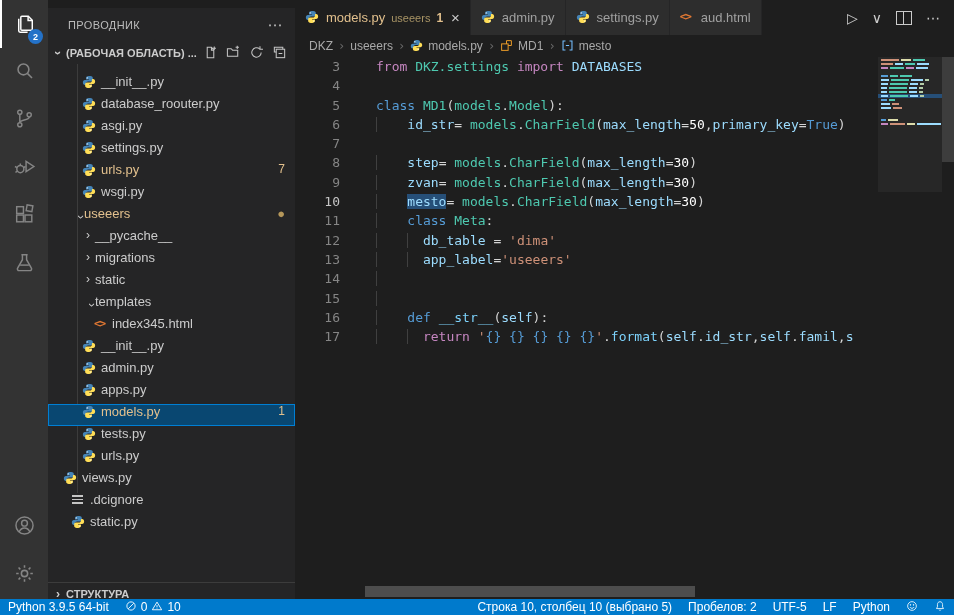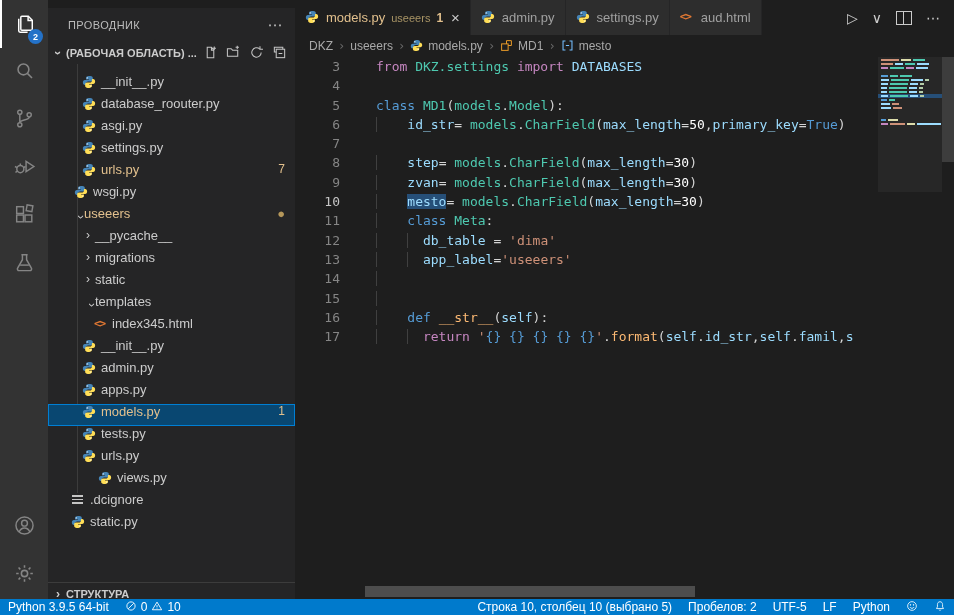--- a/index.html
+++ b/index.html
@@ -56,21 +56,21 @@
   .breadcrumb .bc{display:inline-flex;align-items:center;cursor:pointer;}
   .breadcrumb .bico{width:14px;height:14px;margin-right:4px;display:inline-flex;}
   .breadcrumb .bico svg{width:13px;height:13px;}
   
   .code{position:absolute;left:0;top:57px;right:76px;bottom:16px;overflow:hidden;font-family:"DejaVu Sans Mono",monospace;font-size:13px;}
   .code-line{height:19.3px;line-height:19.3px;display:flex;white-space:pre;}
   .ln{width:45px;flex:none;text-align:right;color:#858585;}
   .code-line.cur .ln{color:#C6C6C6;}
   .lc{margin-left:36px;}
   .tk-k{color:#569CD6}.tk-c{color:#C586C0}.tk-t{color:#4EC9B0}.tk-v{color:#9CDCFE}
-  .tk-n{color:#ffffff}.tk-s{color:#CE9178}.tk-f{color:#fdba74}.tk-p{color:#D4D4D4}
+  .tk-n{color:#ffffff}.tk-s{color:#CE9178}.tk-f{color:#7dd3fc}.tk-p{color:#D4D4D4}
   .tk-fm{color:#569CD6}
   .tk-g{box-shadow:inset 1px 0 0 #404040;}
   .selword{background:#264F78;}
   
   .minimap{position:absolute;top:57px;right:12px;width:64px;bottom:16px;background:#1E1E1E;}
   .mm-slider{position:absolute;left:0;right:0;top:0;height:135px;background:rgba(110,110,110,0.12);}
   .mm-row{position:absolute;left:3px;height:2px;display:flex;gap:2px;}
   .mm-row span{height:2px;display:inline-block;}
   .mm-sel{position:absolute;left:0;right:0;height:4px;background:#264F78;}
   .vscroll{position:absolute;top:57px;right:0;width:12px;height:105px;background:rgba(121,121,121,0.35);}
@@ -238,21 +238,21 @@
             <svg viewBox="0 0 16 16">
               <path fill="#4584B6" d="M7.9 1.2c-2 0-3.3.9-3.3 2.4v1.6h3.4v.5H3.3C1.8 5.7 1 6.9 1 8.5c0 1.6.8 2.9 2.3 2.9h1.3V9.7c0-1.3 1.1-2.4 2.4-2.4h3.3c1.2 0 2.1-.9 2.1-2.1V3.6c0-1.5-1.3-2.4-3-2.4H7.9z"></path>
               <circle fill="#fff" cx="6" cy="3.3" r=".7"></circle>
               <path fill="#FFDE57" d="M8.1 14.8c2 0 3.3-.9 3.3-2.4v-1.6H8v-.5h4.7c1.5 0 2.3-1.2 2.3-2.8 0-1.6-.8-2.9-2.3-2.9h-1.3v1.7c0 1.3-1.1 2.4-2.4 2.4H5.7c-1.2 0-2.1.9-2.1 2.1v1.6c0 1.5 1.3 2.4 3 2.4h1.5z"></path>
               <circle fill="#fff" cx="10" cy="12.7" r=".7"></circle>
             </svg>
           </span>
           <span class="lbl">urls.py</span>
           <span class="badge">7</span>
         </div>
-        <div class="row" style="padding-left:25px">
+        <div class="row" style="padding-left:33px">
           <span class="fico">
             <svg viewBox="0 0 16 16">
               <path fill="#4584B6" d="M7.9 1.2c-2 0-3.3.9-3.3 2.4v1.6h3.4v.5H3.3C1.8 5.7 1 6.9 1 8.5c0 1.6.8 2.9 2.3 2.9h1.3V9.7c0-1.3 1.1-2.4 2.4-2.4h3.3c1.2 0 2.1-.9 2.1-2.1V3.6c0-1.5-1.3-2.4-3-2.4H7.9z"></path>
               <circle fill="#fff" cx="6" cy="3.3" r=".7"></circle>
               <path fill="#FFDE57" d="M8.1 14.8c2 0 3.3-.9 3.3-2.4v-1.6H8v-.5h4.7c1.5 0 2.3-1.2 2.3-2.8 0-1.6-.8-2.9-2.3-2.9h-1.3v1.7c0 1.3-1.1 2.4-2.4 2.4H5.7c-1.2 0-2.1.9-2.1 2.1v1.6c0 1.5 1.3 2.4 3 2.4h1.5z"></path>
               <circle fill="#fff" cx="10" cy="12.7" r=".7"></circle>
             </svg>
           </span>
           <span class="lbl">wsgi.py</span>
         </div>
@@ -343,21 +343,21 @@
           <span class="fico">
             <svg viewBox="0 0 16 16">
               <path fill="#4584B6" d="M7.9 1.2c-2 0-3.3.9-3.3 2.4v1.6h3.4v.5H3.3C1.8 5.7 1 6.9 1 8.5c0 1.6.8 2.9 2.3 2.9h1.3V9.7c0-1.3 1.1-2.4 2.4-2.4h3.3c1.2 0 2.1-.9 2.1-2.1V3.6c0-1.5-1.3-2.4-3-2.4H7.9z"></path>
               <circle fill="#fff" cx="6" cy="3.3" r=".7"></circle>
               <path fill="#FFDE57" d="M8.1 14.8c2 0 3.3-.9 3.3-2.4v-1.6H8v-.5h4.7c1.5 0 2.3-1.2 2.3-2.8 0-1.6-.8-2.9-2.3-2.9h-1.3v1.7c0 1.3-1.1 2.4-2.4 2.4H5.7c-1.2 0-2.1.9-2.1 2.1v1.6c0 1.5 1.3 2.4 3 2.4h1.5z"></path>
               <circle fill="#fff" cx="10" cy="12.7" r=".7"></circle>
             </svg>
           </span>
           <span class="lbl">urls.py</span>
         </div>
-        <div class="row" style="padding-left:49px">
+        <div class="row" style="padding-left:14px">
           <span class="fico">
             <svg viewBox="0 0 16 16">
               <path fill="#4584B6" d="M7.9 1.2c-2 0-3.3.9-3.3 2.4v1.6h3.4v.5H3.3C1.8 5.7 1 6.9 1 8.5c0 1.6.8 2.9 2.3 2.9h1.3V9.7c0-1.3 1.1-2.4 2.4-2.4h3.3c1.2 0 2.1-.9 2.1-2.1V3.6c0-1.5-1.3-2.4-3-2.4H7.9z"></path>
               <circle fill="#fff" cx="6" cy="3.3" r=".7"></circle>
               <path fill="#FFDE57" d="M8.1 14.8c2 0 3.3-.9 3.3-2.4v-1.6H8v-.5h4.7c1.5 0 2.3-1.2 2.3-2.8 0-1.6-.8-2.9-2.3-2.9h-1.3v1.7c0 1.3-1.1 2.4-2.4 2.4H5.7c-1.2 0-2.1.9-2.1 2.1v1.6c0 1.5 1.3 2.4 3 2.4h1.5z"></path>
               <circle fill="#fff" cx="10" cy="12.7" r=".7"></circle>
             </svg>
           </span>
           <span class="lbl">views.py</span>
         </div>

